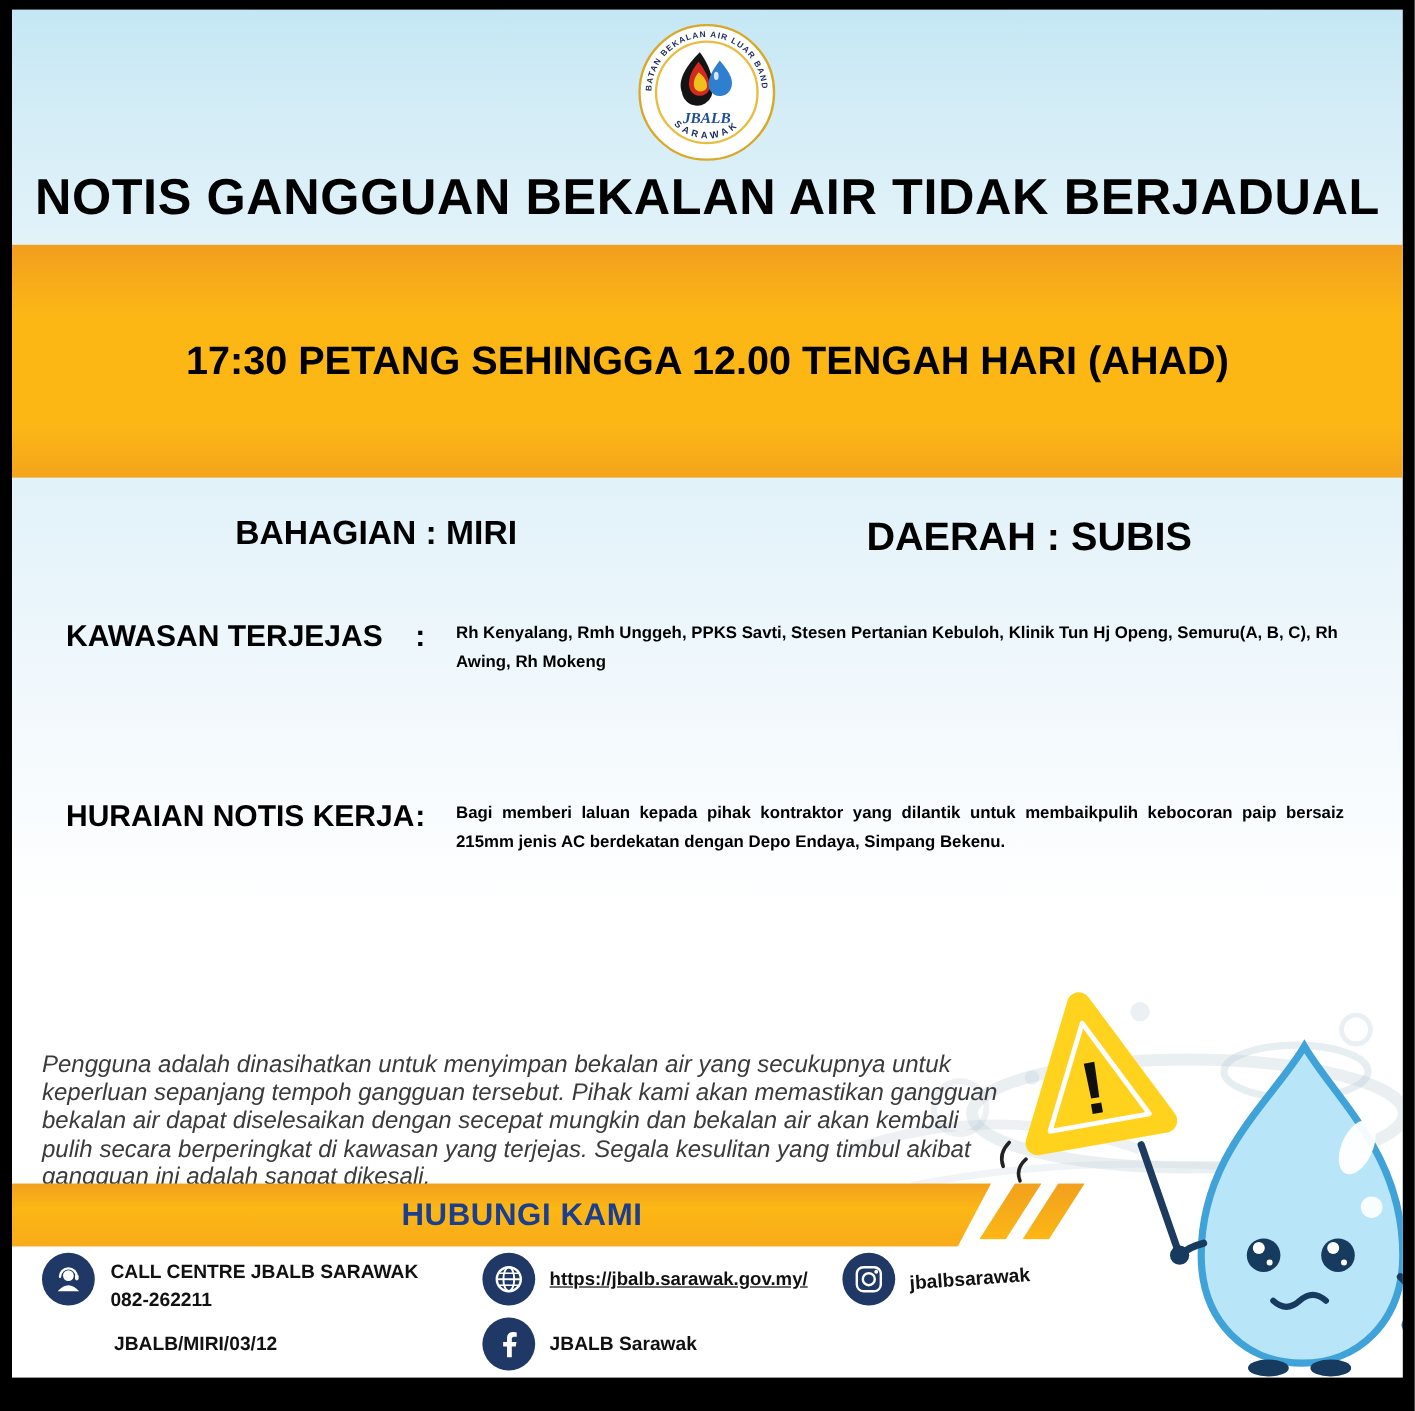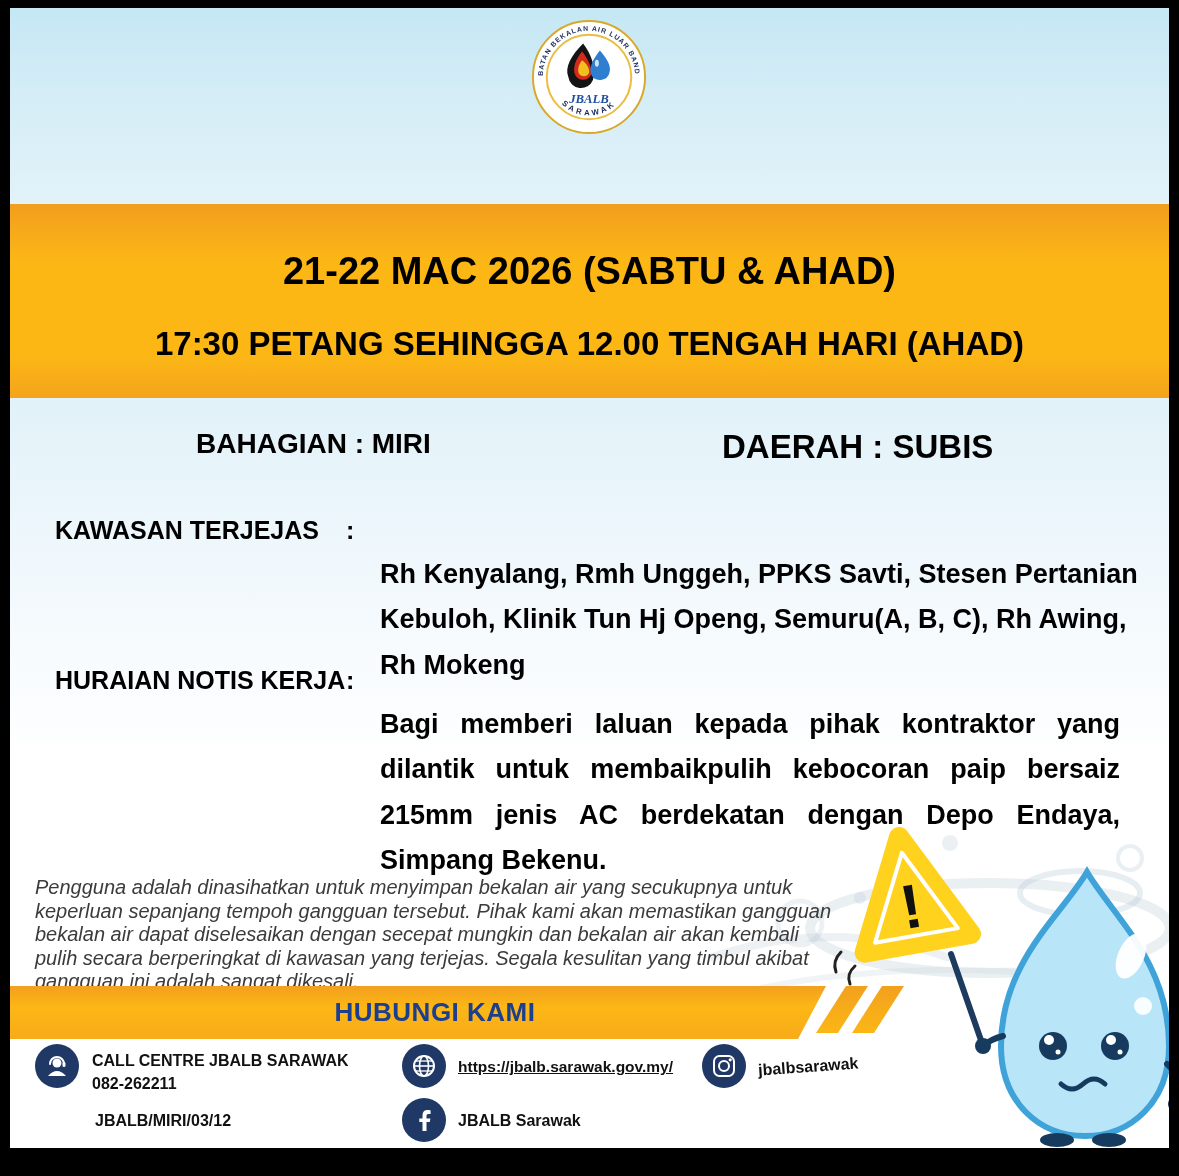--- a/index.html
+++ b/index.html
@@ -17,21 +17,21 @@
   .date-banner { top:196px; left:0; width:100%; height:194px; text-align:center; padding-top:46px;
            background:linear-gradient(180deg,#f29e1e 0%,#fcb715 30%,#fcb715 78%,#f4a41c 100%); z-index:2; }
   .date-line1 { font-size:38px; font-weight:bold; color:#000; }
   .date-line2 { font-size:33px; font-weight:bold; color:#000; margin-top:32px; }
 
   .bahagian { top:420px; left:186px; font-size:28px; font-weight:bold; color:#000; }
   .daerah   { top:420px; left:712px; font-size:33px; font-weight:bold; color:#000; }
 
   .field-label { left:45px;  font-size:25px; font-weight:bold; color:#000; }
   .field-colon { left:336px; font-size:25px; font-weight:bold; color:#000; }
-  .field-text  { left:370px; font-size:27px; font-weight:bold; color:#000; line-height:1.68;margin-top:36px; }
+  .field-text  { left:370px; font-size:14px; font-weight:bold; color:#000; line-height:1.68; }
   .kawasan-label,.kawasan-colon,.kawasan-text { top:508px; }
   .kawasan-text { width:760px; }
   .huraian-label,.huraian-colon,.huraian-text { top:658px; }
   .huraian-text { width:740px; text-align:justify; }
 
   .advisory { top:868px; left:25px; width:805px; font-size:20px; font-style:italic;
               color:#3b3b3b; line-height:1.18; z-index:2; }
 
   .splash { left:640px; top:795px; width:519px; height:215px; z-index:1; }
 
@@ -82,23 +82,23 @@
       <g>
         <path d="M54,26 C42,38 35,50 39,60 a13,13 0 0 0 25,3 C68,52 62,36 54,26 Z" fill="#141414"></path>
         <path d="M53,34 C46,42 43,52 46,58 a9,9 0 0 0 16,0 C64,51 58,40 53,34 Z" fill="#d42a1e"></path>
         <path d="M53,43 C49,48 48,53 50,57 a6,6 0 0 0 10,-1 C61,51 57,46 53,43 Z" fill="#f2c01d"></path>
         <path d="M71,33 C64,42 60,50 62,57 a10,10 0 0 0 19,-2 C83,48 77,40 71,33 Z" fill="#2f7fd0"></path>
         <ellipse cx="68" cy="46" rx="2" ry="3.5" fill="#ffffff" opacity="0.8"></ellipse>
       </g>
       <text x="60" y="86" text-anchor="middle" font-size="13" font-style="italic" font-weight="bold" fill="#1f4fa0" font-family="'Liberation Serif', serif">JBALB</text>
     </svg>
 
+    <h1 class="abs title">NOTIS GANGGUAN BEKALAN AIR TIDAK BERJADUAL</h1>
 
     <div class="abs date-banner">
-      <div class="date-line1">21-22 MAC 2026 (SABTU &amp; AHAD)</div>
       <div class="date-line2">17:30 PETANG SEHINGGA 12.00 TENGAH HARI (AHAD)</div>
     </div>
 
     <span class="abs bahagian">BAHAGIAN : MIRI</span>
     <span class="abs daerah">DAERAH : SUBIS</span>
 
     <div class="abs field-label kawasan-label">KAWASAN TERJEJAS</div>
     <div class="abs field-colon kawasan-colon">:</div>
     <div class="abs field-text kawasan-text">Rh Kenyalang, Rmh Unggeh, PPKS Savti, Stesen Pertanian Kebuloh, Klinik Tun Hj Openg, Semuru(A, B, C), Rh Awing, Rh Mokeng</div>
 

